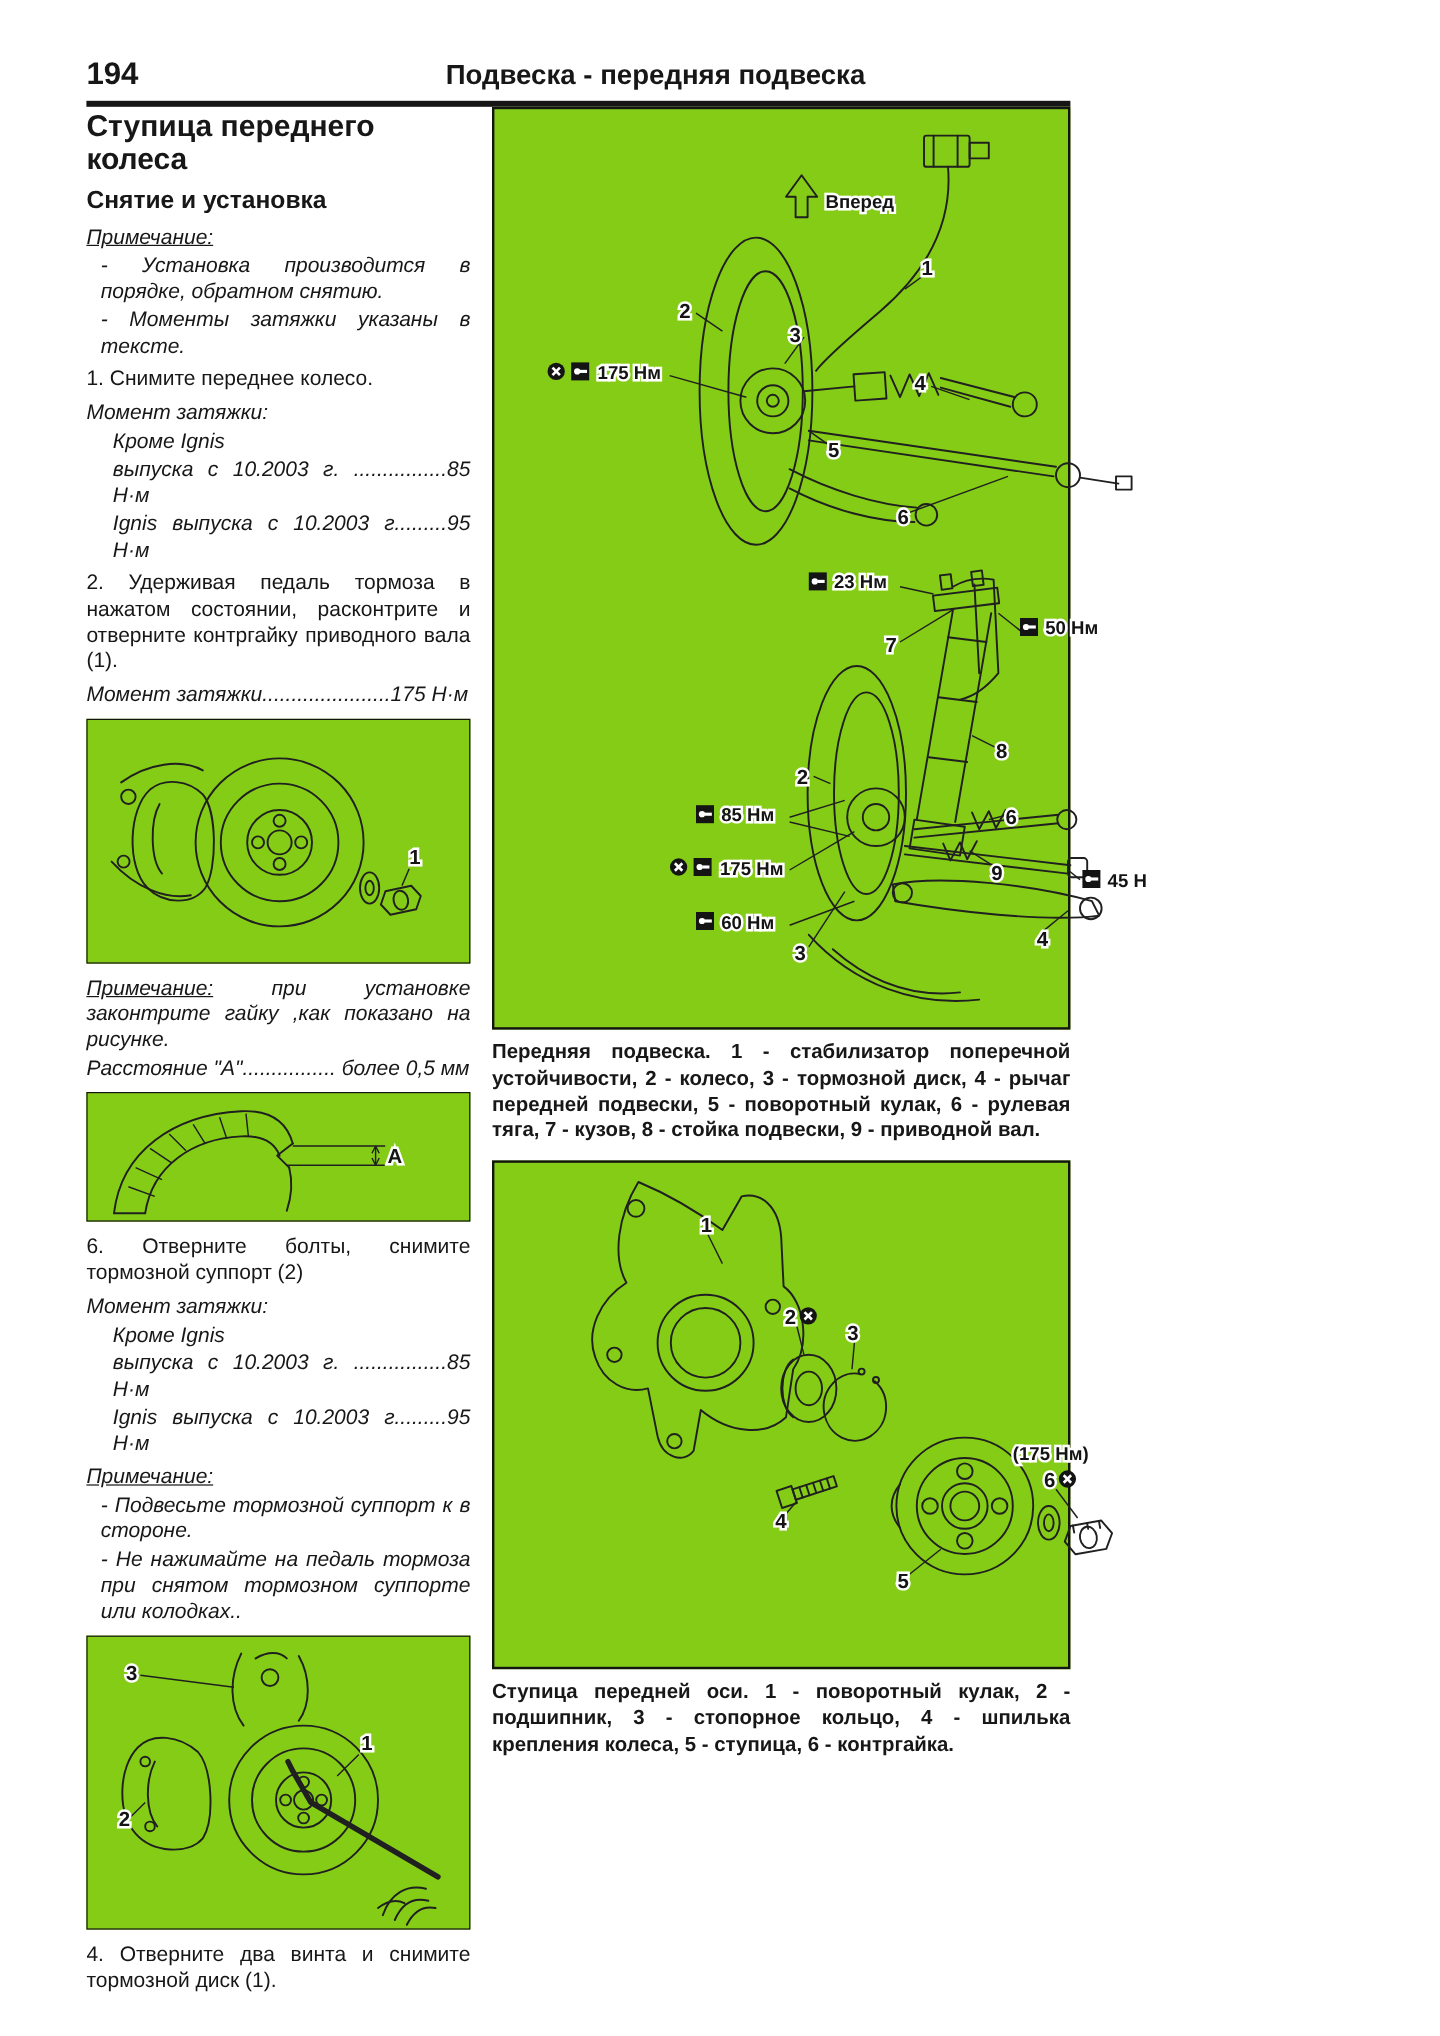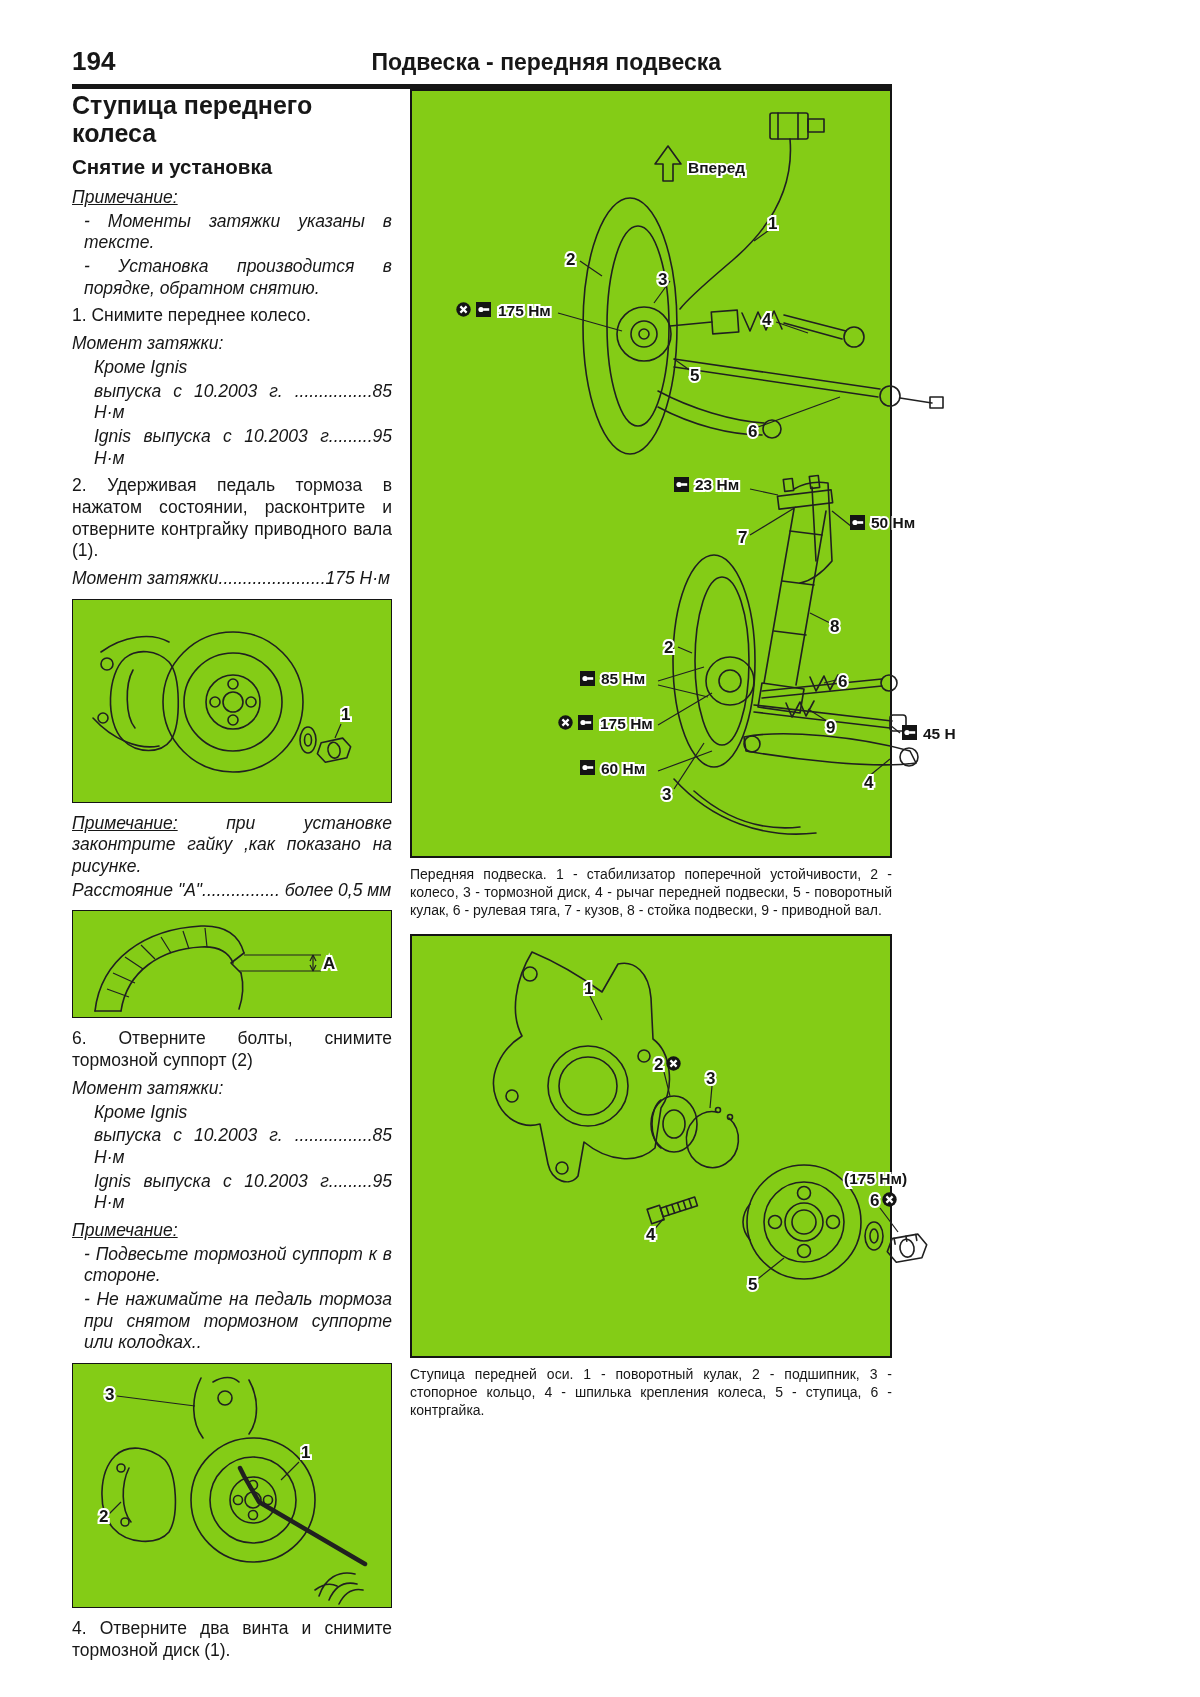--- a/index.html
+++ b/index.html
@@ -22,21 +22,21 @@
   p { margin: 0 0 2px; }
   .txt { font-size: 17.5px; line-height: 1.24; text-align: justify; }
   .it { font-style: italic; }
   .und { text-decoration: underline; }
   .indent { padding-left: 22px; }
   .indent2 { padding-left: 12px; }
   .mt6 { margin-top: 6px; }
   .figbox { border: 1.6px solid #141414; margin: 9px 0 10px; background: #84cc16; }
   .bigbox { border: 2px solid #141414; margin: 0 0 8px; }
   .figbox svg { display: block; }
-  .cap { font-size: 14px; font-weight: normal; text-align: justify; line-height: 1.28; margin: 2px 0 14px; }
+  .cap { font-size: 17px; font-weight: bold; text-align: justify; line-height: 1.28; margin: 2px 0 14px; }
   
   .ln { stroke: #202020; stroke-width: 1.6; fill: none; stroke-linecap: round; stroke-linejoin: round; }
   .ld { stroke: #202020; stroke-width: 1.2; fill: none; }
   .thick { stroke-width: 4.5; }
   .co { font-family: "Liberation Sans", sans-serif; font-size: 17px; font-weight: bold; fill: #141414;
         paint-order: stroke; stroke: #ffffff; stroke-width: 4px; }
   .tq { font-family: "Liberation Sans", sans-serif; font-size: 15.5px; font-weight: bold; fill: #141414;
         paint-order: stroke; stroke: #ffffff; stroke-width: 4px; }
 </style>
 </head>
@@ -65,22 +65,22 @@
   <div class="hdr-rule"></div>
 
 
   <div class="cols">
 
     <div class="colL">
       <h2>Ступица переднего колеса</h2>
       <h3>Снятие и установка</h3>
 
       <p class="txt it"><span class="und">Примечание:</span></p>
+      <p class="txt it indent2">- Установка производится в порядке, обратном снятию.</p>
       <p class="txt it indent2">- Моменты затяжки указаны в тексте.</p>
-      <p class="txt it indent2">- Установка производится в порядке, обратном снятию.</p>
 
       <p class="txt mt6">1. Снимите переднее колесо.</p>
       <p class="txt it mt6">Момент затяжки:</p>
       <p class="txt it indent">Кроме Ignis</p>
       <p class="txt it indent">выпуска с 10.2003 г. ................85 Н·м</p>
       <p class="txt it indent">Ignis выпуска с 10.2003 г.........95 Н·м</p>
 
       <p class="txt mt6">2. Удерживая педаль тормоза в нажатом состоянии, расконтрите и отверните контргайку приводного вала (1).</p>
       <p class="txt it mt6">Момент затяжки......................175 Н·м</p>
 

